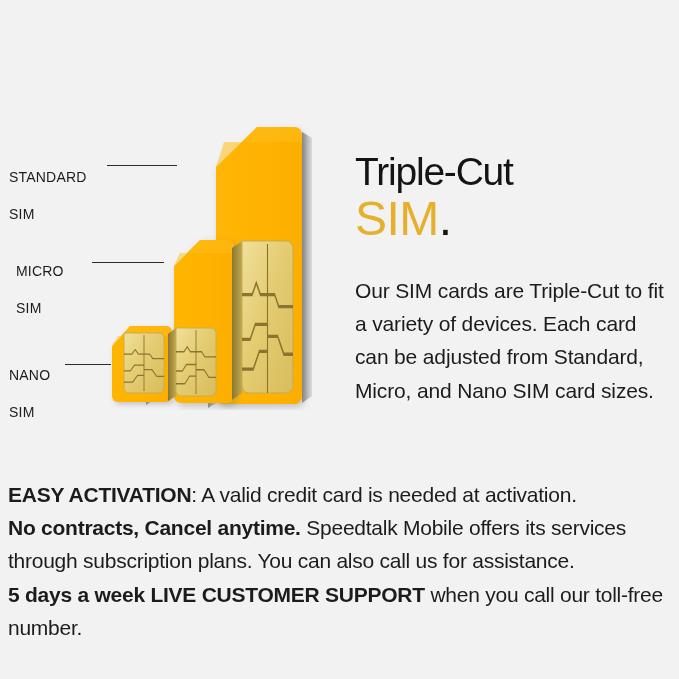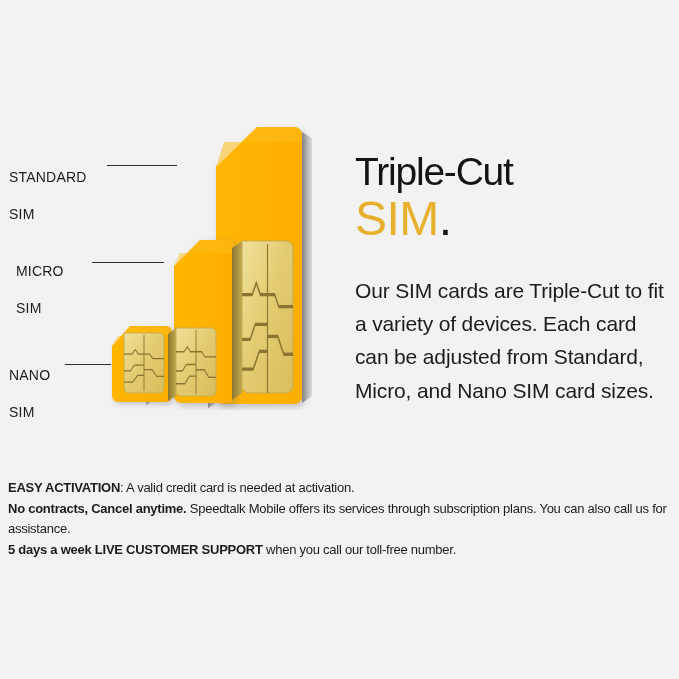--- a/index.html
+++ b/index.html
@@ -98,21 +98,21 @@
     color: #1c1c1c;
   }
 
   
   #footer-copy {
     position: absolute;
     left: 8px;
     top: 478px;
     width: 666px;
     font-family: "Liberation Sans", sans-serif;
-    font-size: 13px;
+    font-size: 21px;
     line-height: 1.58;
     letter-spacing: -0.25px;
     color: #1c1c1c;
   }
   #footer-copy b { font-weight: 700; }
   .fline { display: block; }
 </style>
 </head>
 <body>
 

